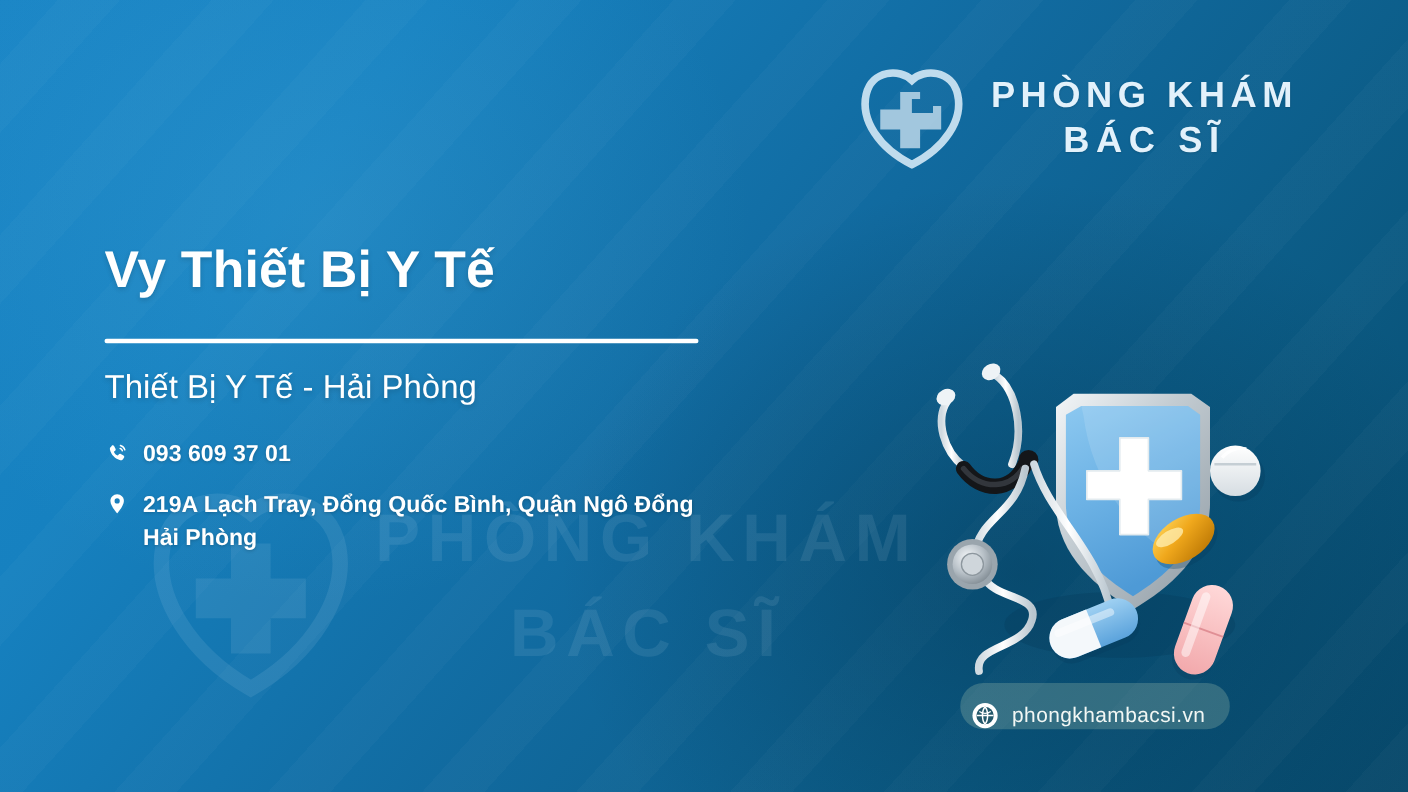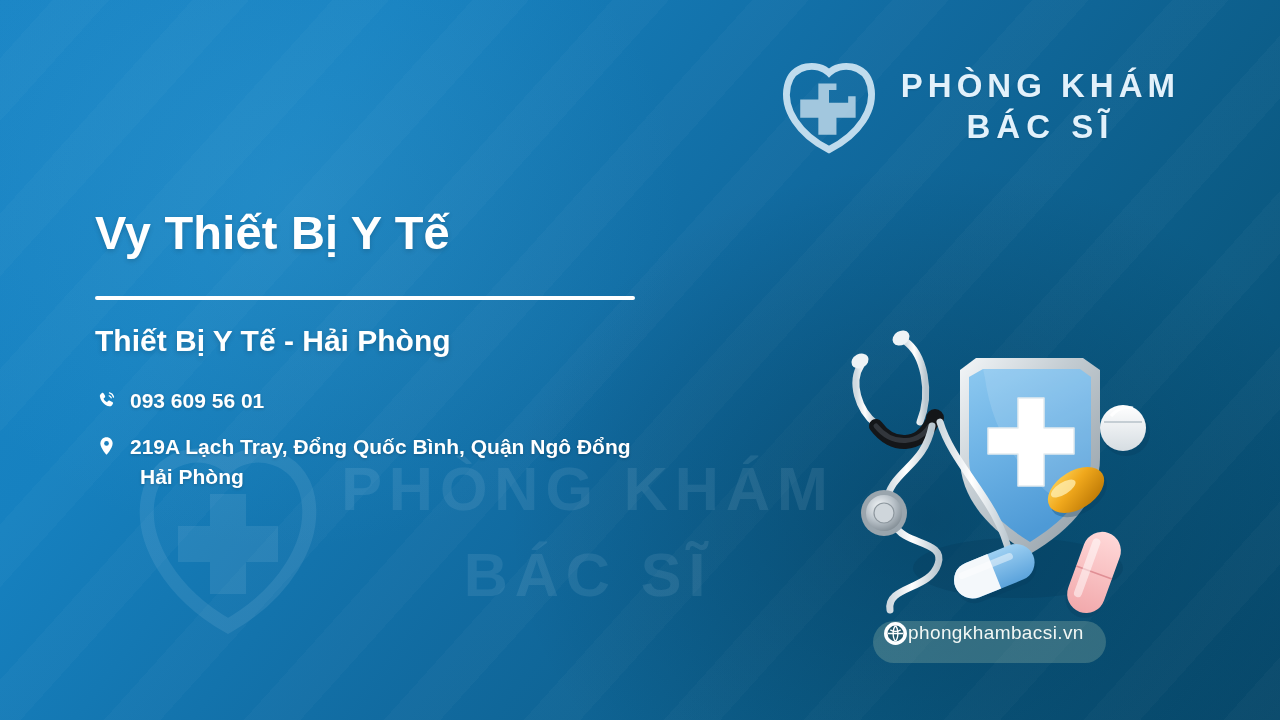--- a/index.html
+++ b/index.html
@@ -72,39 +72,39 @@
   .logo-text {
     color:#e2f1fb;
     text-align:center;
     font-weight:bold;
     text-shadow:0 1px 2px rgba(0,0,0,0.14);
   }
   .logo-line1 { font-size:33px; letter-spacing:5px; line-height:40px; }
   .logo-line2 { font-size:33px; letter-spacing:6px; line-height:42px; }
 
   
-  .content { position:absolute; left:95px; top:196px; width:700px; }
+  .content { position:absolute; left:95px; top:208px; width:700px; }
   .title {
     color:#ffffff;
     font-size:47px;
     font-weight:bold;
     line-height:74px;
     letter-spacing:0.2px;
     text-shadow:0 2px 5px rgba(0,0,0,0.16);
   }
   .divider {
     width:540px; height:4px;
     background:#ffffff;
     margin:26px 0 22px 0;
     border-radius:2px;
   }
   .subtitle {
     color:#ffffff;
     font-size:30px;
-    font-weight:bold;
+    font-weight:normal;
     line-height:38px;
     text-shadow:0 2px 5px rgba(0,0,0,0.18);
   }
 
   .contact { margin-top:26px; }
   .contact-row {
     display:flex;
     align-items:flex-start;
     gap:13px;
     margin-bottom:16px;
@@ -115,33 +115,33 @@
     display:flex; align-items:center; justify-content:center;
     margin-top:1px;
   }
   .contact-text {
     color:#ffffff;
     font-size:21px;
     font-weight:bold;
     line-height:30px;
     text-shadow:0 1px 3px rgba(0,0,0,0.22);
   }
-  .addr-line2 { display:block;margin-left:10px; }
+  .addr-line2 { display:block; }
 
   
   .illustration {
     position:absolute; left:828px; top:318px;
     width:340px; height:310px;
   }
 
   
   .site-badge {
     position:absolute; left:873px; top:621px;
     height:42px;
-    display:flex; align-items:flex-start; 
+    display:flex; align-items:flex-end; gap:12px;
     padding:0 22px 0 10px;
     border-radius:21px;
     background:rgba(176,205,178,0.26);
   }
   .globe-icon { width:25px; height:25px; flex:0 0 auto; }
   .site-text {
     color:#f2f7f4;
     font-size:19px;
     letter-spacing:0.4px;
     line-height:24px;
@@ -190,21 +190,21 @@
     <div class="contact">
 
       <div class="contact-row">
         <span class="contact-icon">
           <svg viewBox="0 0 24 24" width="21" height="21">
             <path d="M6.6 3.3 c0.8-0.5 1.8-0.2 2.2 0.6 l1.5 2.8 c0.4 0.8 0.2 1.7-0.5 2.2 l-1.2 0.9 c0.7 1.9 2.2 3.4 4.1 4.1 l0.9-1.2 c0.5-0.7 1.4-0.9 2.2-0.5 l2.8 1.5 c0.8 0.4 1.1 1.4 0.6 2.2 l-1 1.6 c-0.6 1-1.8 1.5-2.9 1.2 C10 17.4 5.7 13.1 4.5 7.6 c-0.3-1.2 0.2-2.4 1.2-3 z" fill="#ffffff"></path>
             <path d="M15.4 3.4 a6.4 6.4 0 0 1 4.6 4.6" fill="none" stroke="#ffffff" stroke-width="1.5" stroke-linecap="round"></path>
             <path d="M15.1 6.6 a3.3 3.3 0 0 1 2.3 2.3" fill="none" stroke="#ffffff" stroke-width="1.5" stroke-linecap="round"></path>
           </svg>
         </span>
-        <span class="contact-text">093 609 56 01</span>
+        <span class="contact-text">093 609 37 01</span>
       </div>
 
       <div class="contact-row">
         <span class="contact-icon">
           <svg viewBox="0 0 24 24" width="21" height="24">
             <path d="M12 2 C8.1 2 5 5.1 5 9 c0 5.2 7 13 7 13 s7-7.8 7-13 c0-3.9-3.1-7-7-7 z" fill="#ffffff"></path>
             <circle cx="12" cy="9" r="2.7" fill="#1a7fbd"></circle>
           </svg>
         </span>
         <span class="contact-text">

